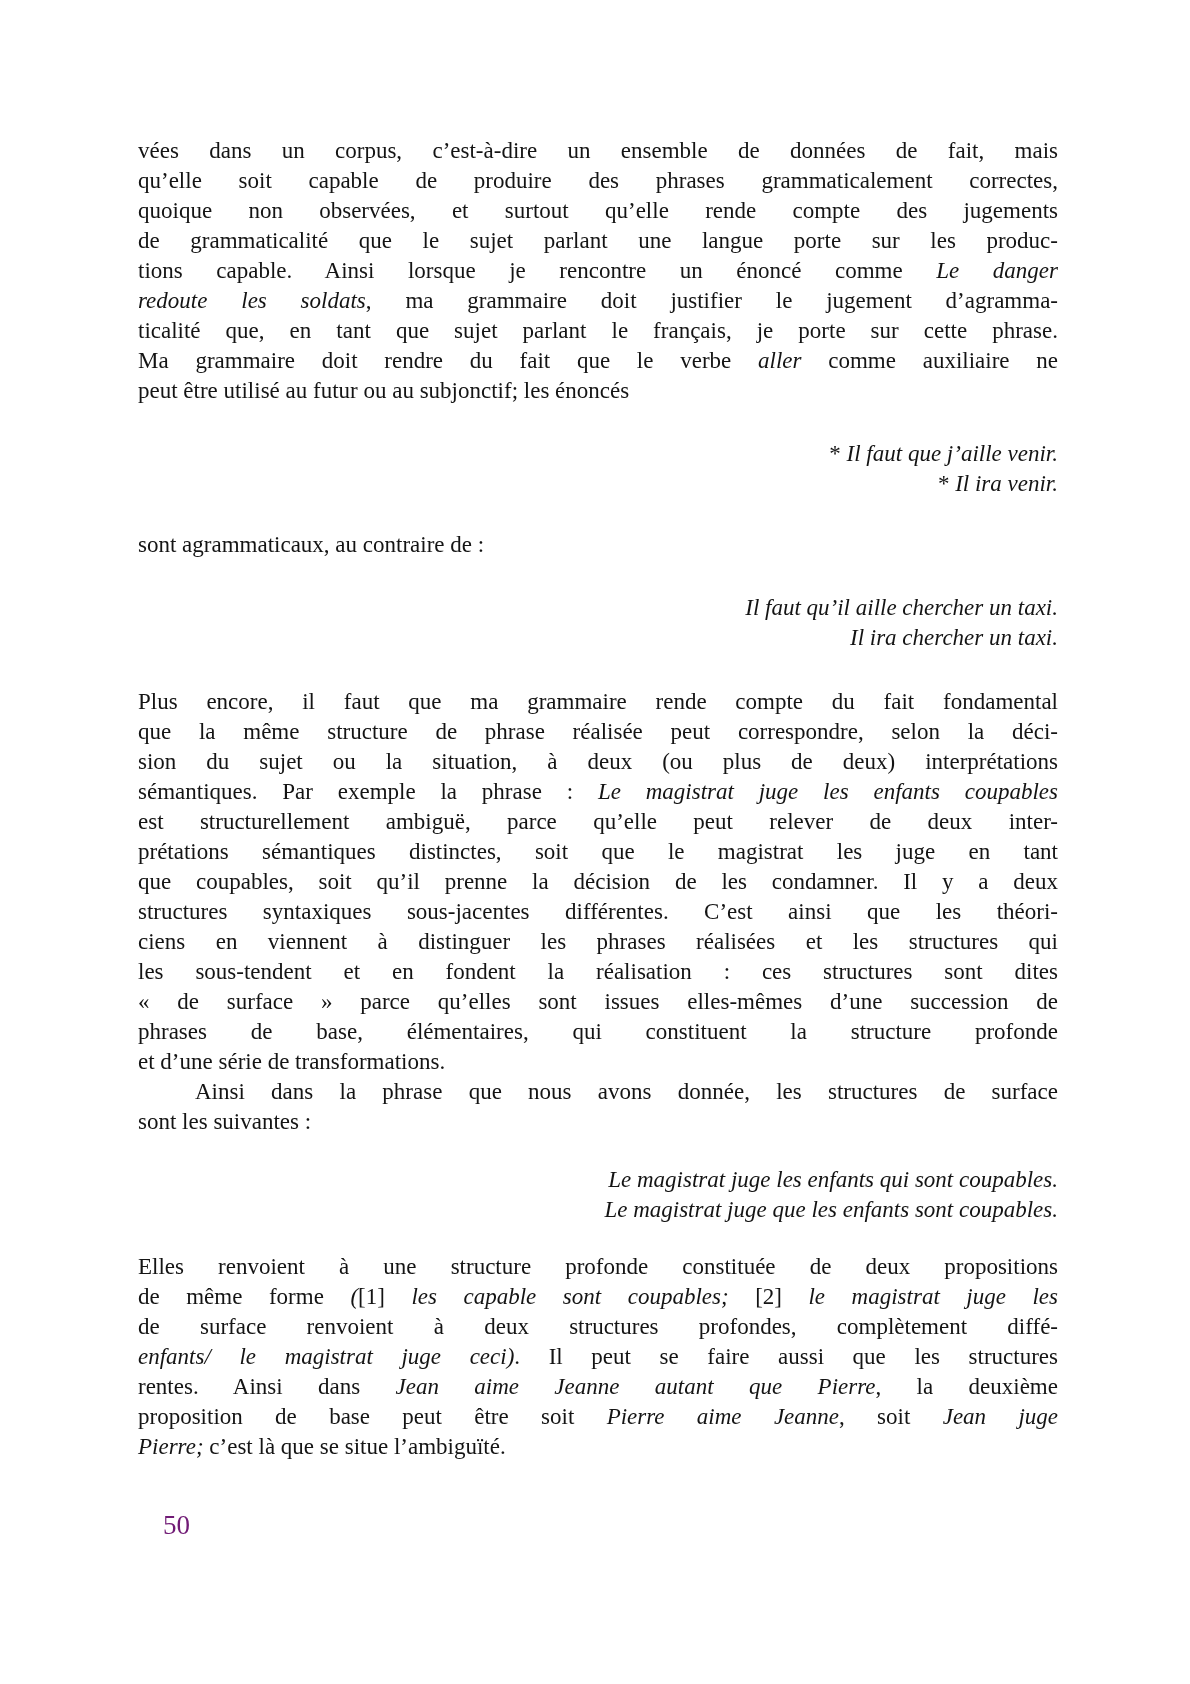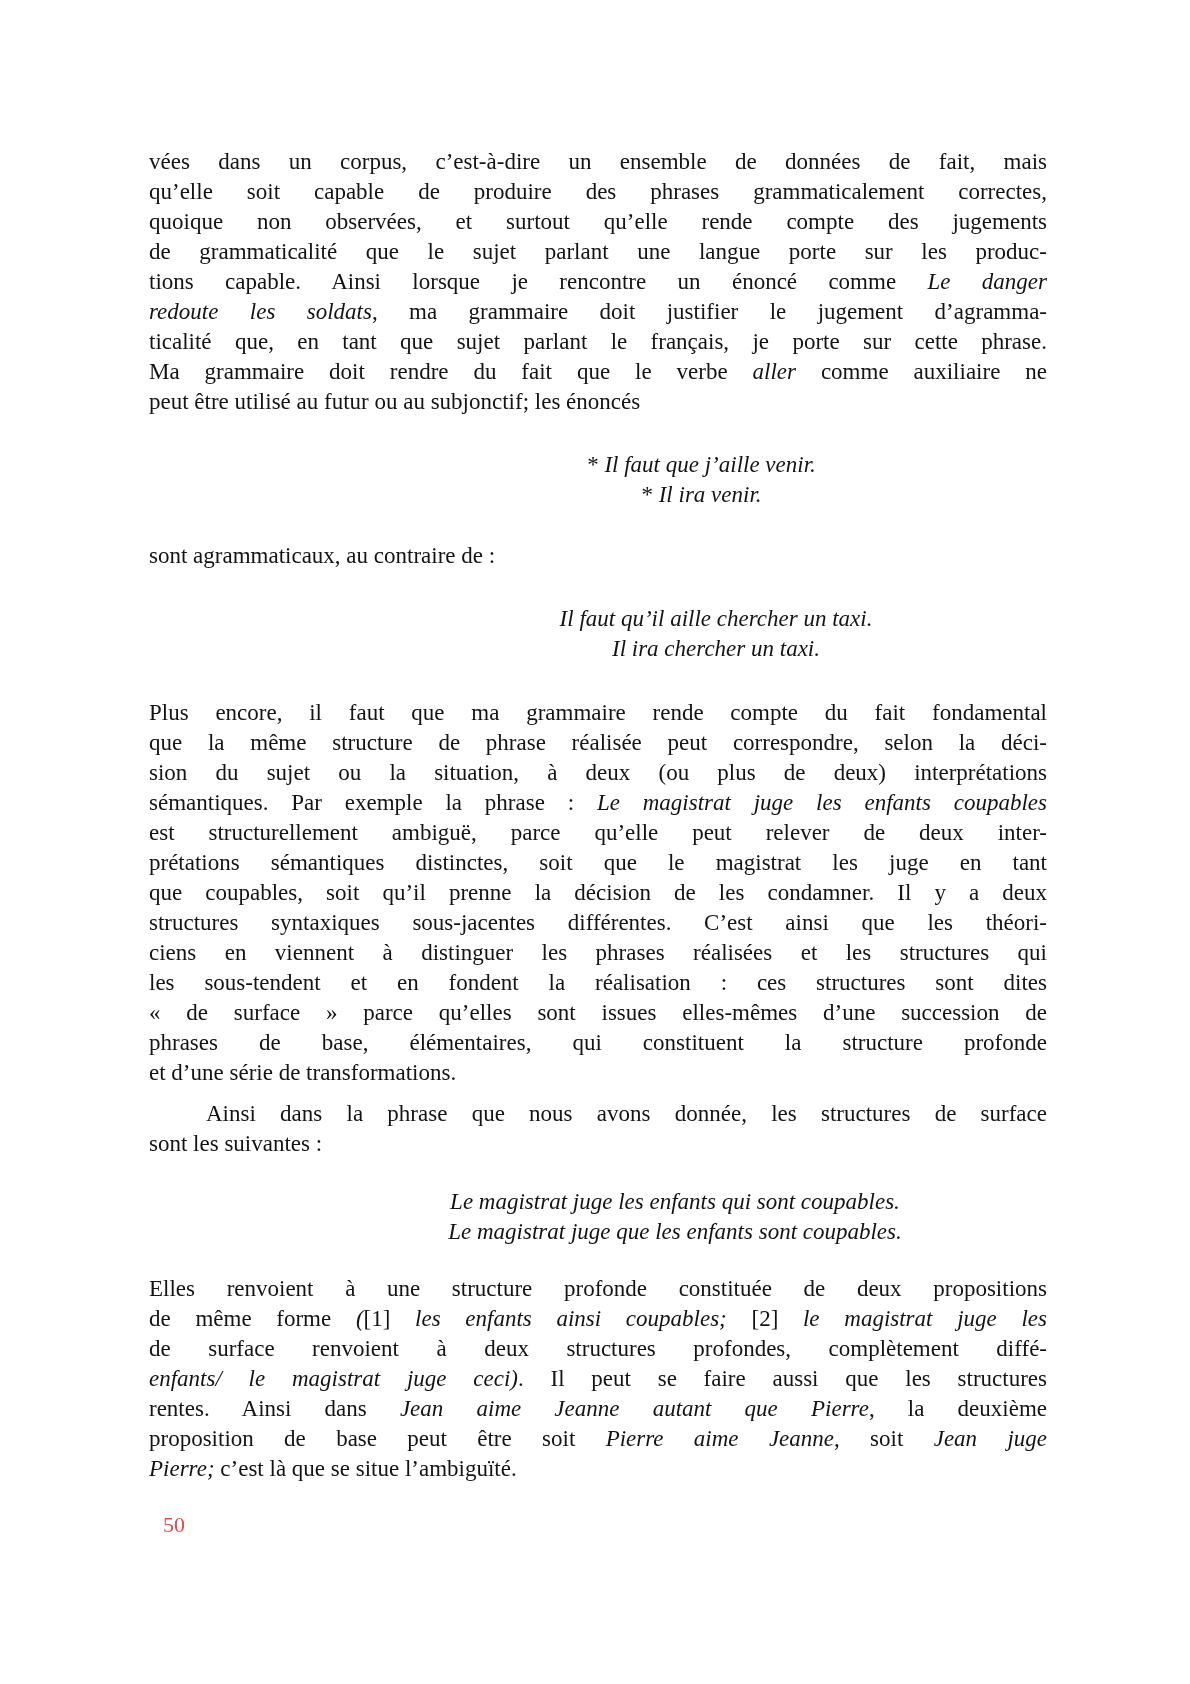--- a/index.html
+++ b/index.html
@@ -20,48 +20,48 @@
     inset: 0;
   }
   .page-text {
     position: absolute;
     left: 138px;
     top: 136px;
     width: 920px;
     font-size: 23px;
     line-height: 30px;
   }
-  .block { margin: 11px; }
+  .block { margin: 0; }
   .line { white-space: normal; }
   .line.just {
     text-align: justify;
     text-align-last: justify;
   }
   .line.ind { text-indent: 57px; }
   .it { font-style: italic; font-family: Liberation Serif, serif; }
 
   
-  .display .line { text-align: center; }
+  .display .line { text-align: right; }
 
   
   .blk-1 { margin-top: 33px; margin-left: 218px; }
   .blk-2 { margin-top: 31px; }
   .blk-3 { margin-top: 33px; margin-left: 247px; }
   .blk-4 { margin-top: 34px; }
   .blk-5 { margin-top: 0; }
   .blk-6 { margin-top: 28px; margin-left: 165px; }
   .blk-7 { margin-top: 27px; }
 
   .page-number {
     position: absolute;
     left: 163px;
     top: 1510px;
-    font-size: 22px;
+    font-size: 27px;
     line-height: 30px;
-    color: #ef4444;
+    color: #701a75;
   }
 </style>
 </head>
 <body>
 
 <div class="page">
   <main class="page-text">
       <div class="block paragraph blk-0">
         <div class="line just"><span>vées dans un corpus, c’est-à-dire un ensemble de données de fait, mais</span></div>
         <div class="line just"><span>qu’elle soit capable de produire des phrases grammaticalement correctes,</span></div>
@@ -102,21 +102,21 @@
       <div class="block paragraph blk-5">
         <div class="line just ind"><span>Ainsi dans la phrase que nous avons donnée, les structures de surface</span></div>
         <div class="line"><span>sont les suivantes :</span></div>
       </div>
       <div class="block display blk-6">
         <div class="line"><span class="it">Le magistrat juge les enfants qui sont coupables.</span></div>
         <div class="line"><span class="it">Le magistrat juge que les enfants sont coupables.</span></div>
       </div>
       <div class="block paragraph blk-7">
         <div class="line just"><span>Elles renvoient à une structure profonde constituée de deux propositions</span></div>
-        <div class="line just"><span>de même forme </span><span class="it">(</span><span>[1] </span><span class="it">les enfants ainsi coupables;</span><span> [2] </span><span class="it">le magistrat juge les</span></div>
+        <div class="line just"><span>de même forme </span><span class="it">(</span><span>[1] </span><span class="it">les capable sont coupables;</span><span> [2] </span><span class="it">le magistrat juge les</span></div>
         <div class="line just"><span>de surface renvoient à deux structures profondes, complètement diffé-</span></div>
         <div class="line just"><span class="it">enfants/ le magistrat juge ceci)</span><span>. Il peut se faire aussi que les structures</span></div>
         <div class="line just"><span>rentes. Ainsi dans </span><span class="it">Jean aime Jeanne autant que Pierre</span><span>, la deuxième</span></div>
         <div class="line just"><span>proposition de base peut être soit </span><span class="it">Pierre aime Jeanne</span><span>, soit </span><span class="it">Jean juge</span></div>
         <div class="line"><span class="it">Pierre;</span><span> c’est là que se situe l’ambiguïté.</span></div>
       </div>
     </main>
   <div class="page-number">50</div>
 </div>
 

